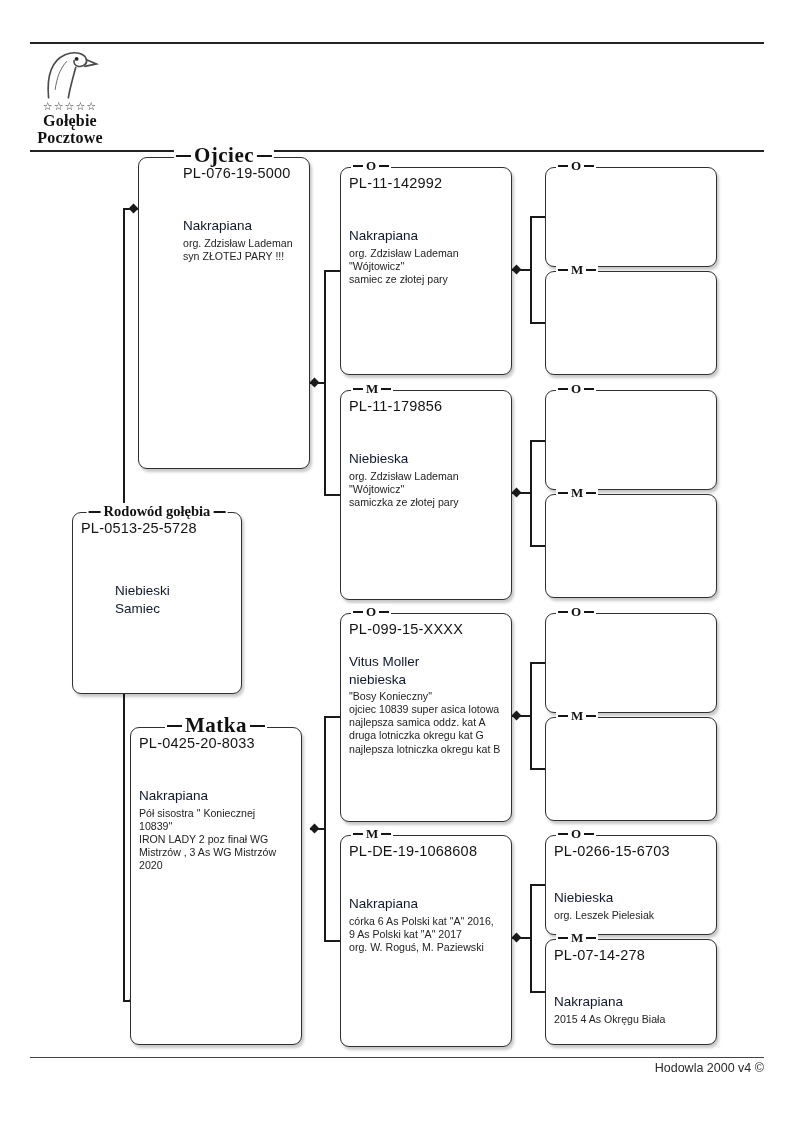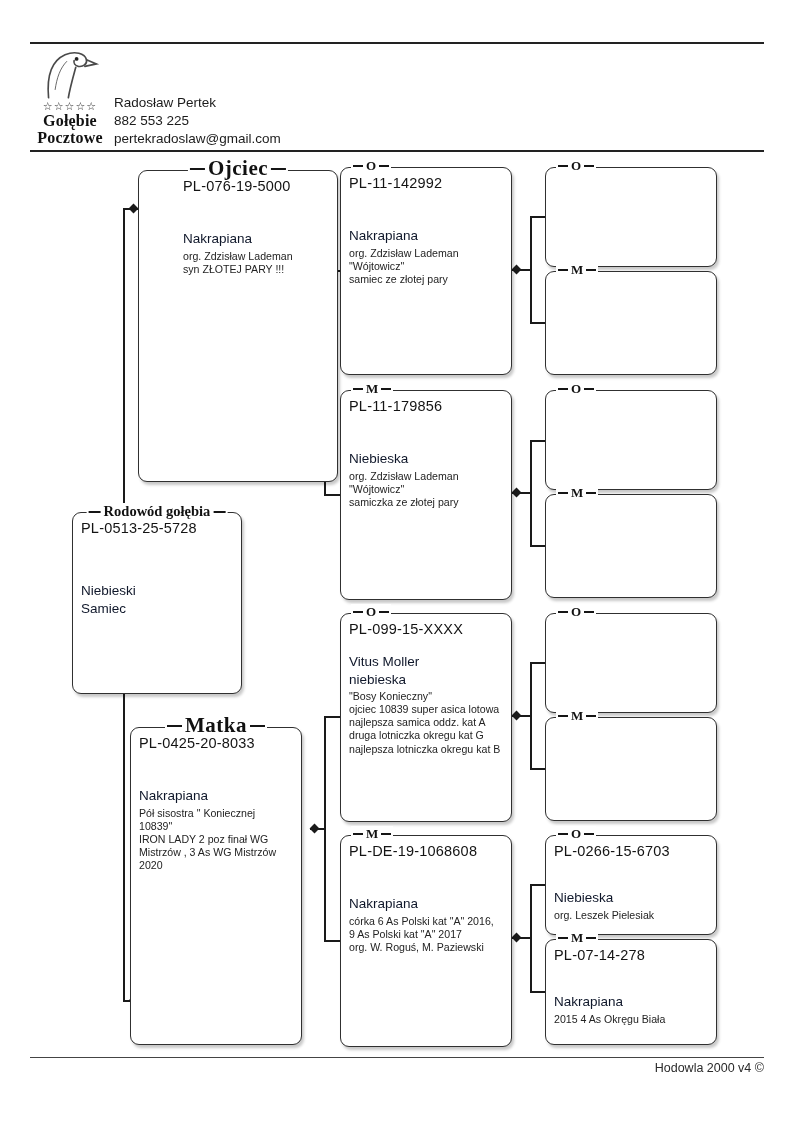--- a/index.html
+++ b/index.html
@@ -14,21 +14,21 @@
   .logo-stars{font-size:11px;letter-spacing:1px;color:#333;margin-top:1px;}
   .logo-name{font-family:"Liberation Serif","DejaVu Serif",serif;font-weight:700;font-size:16px;letter-spacing:.2px;color:#111;margin-top:1px;}
   .title{position:absolute;left:114px;top:52px;font-size:25px;font-weight:700;letter-spacing:.2px;color:#0d0d0d;border-bottom:2.5px solid #111;padding-bottom:3px;}
   .contact{position:absolute;left:114px;top:94px;font-size:13.5px;line-height:1.34;color:#1b1b1b;}
   
   .box{position:absolute;background:#fff;border:1.5px solid #303030;border-radius:9px;
        box-shadow:2px 3px 3px rgba(0,0,0,.22);padding:7px 8px;box-sizing:border-box;}
   .ring{font-size:14.5px;letter-spacing:.2px;color:#141414;}
   .colr{margin-top:36px;font-size:13.5px;line-height:1.3;white-space:pre-line;color:#0f172a;}
   .colr.tight{margin-top:16px;}
-  .colr.wide{margin-top:46px;}
+  .colr.wide{margin-top:46px;margin-left:34px;}
   .details{margin-top:2px;font-size:10.6px;line-height:1.24;white-space:pre-line;color:#232323;}
   .tag{position:absolute;display:inline-flex;align-items:center;gap:3px;background:#fff;
        padding:0 2px;white-space:nowrap;font-family:"Liberation Serif","DejaVu Serif",serif;
        font-weight:700;color:#111;}
   .tag::before,.tag::after{content:"";display:inline-block;width:10px;height:2px;background:#151515;}
   .tag-lg{top:-15px;left:50%;transform:translateX(-50%);font-size:21px;letter-spacing:.5px;}
   .tag-lg::before,.tag-lg::after{width:15px;}
   .tag-md{top:-10px;left:50%;transform:translateX(-50%);font-size:14.5px;}
   .tag-md::before,.tag-md::after{width:12px;}
   .tag-sm{top:-10px;left:10px;font-size:13px;}
@@ -53,25 +53,20 @@
         <path d="M47,25 C44,36 40,50 38,62"></path>
         <path d="M22,52 C24,38 28,26 36,18" stroke-width="1"></path>
       </g>
       <circle cx="48" cy="15" r="2.3" fill="#222"></circle>
     </svg>
     <div class="logo-stars">☆☆☆☆☆</div>
     <div class="logo-name">Gołębie</div>
     <div class="logo-name">Pocztowe</div>
   </div>
 
-  <div class="contact">
-    <div>Radosław Pertek</div>
-    <div>882 553 225</div>
-    <div>pertekradoslaw@gmail.com</div>
-  </div>
 
   <div class="rule" style="left:30px;top:150px;width:734px;height:1.5px;"></div>
 
   <div>
 
     <div class="ln" style="left:123px;top:208px;width:2px;height:794px;"></div>
     <div class="ln" style="left:123px;top:208px;width:16px;height:2px;"></div>
     <div class="ln" style="left:123px;top:1000px;width:16px;height:2px;"></div>
     <div class="nd" style="left:130px;top:205px;"></div>
     <div class="nd" style="left:130px;top:997px;"></div>
@@ -106,21 +101,21 @@
     <div class="ln" style="left:512px;top:715px;width:18px;height:2px;"></div>
     <div class="nd" style="left:513px;top:712px;"></div>
 
     <div class="ln" style="left:530px;top:884px;width:2px;height:109px;"></div>
     <div class="ln" style="left:530px;top:884px;width:15px;height:2px;"></div>
     <div class="ln" style="left:530px;top:991px;width:15px;height:2px;"></div>
     <div class="ln" style="left:512px;top:937px;width:18px;height:2px;"></div>
     <div class="nd" style="left:513px;top:934px;"></div>
   </div>
 
-  <div class="box" style="left:138px;top:170px;width:200px;height:312px;padding-left:44px;">
+  <div class="box" style="left:138px;top:157px;width:172px;height:312px;padding-left:44px;">
     <span class="tag tag-lg">Ojciec</span>
     <div class="ring">PL-076-19-5000</div>
     <div class="colr">Nakrapiana</div>
     <div class="details">org. Zdzisław Lademan
 syn ZŁOTEJ PARY !!!</div>
   </div>
 
   <div class="box" style="left:72px;top:512px;width:170px;height:182px;">
     <span class="tag tag-md">Rodowód gołębia</span>
     <div class="ring">PL-0513-25-5728</div>

